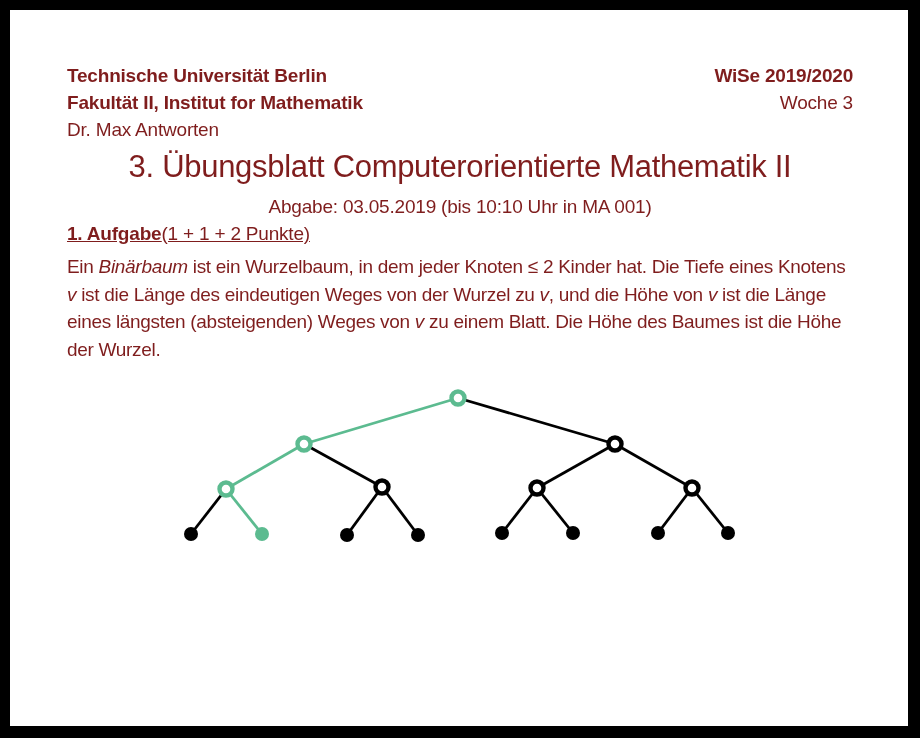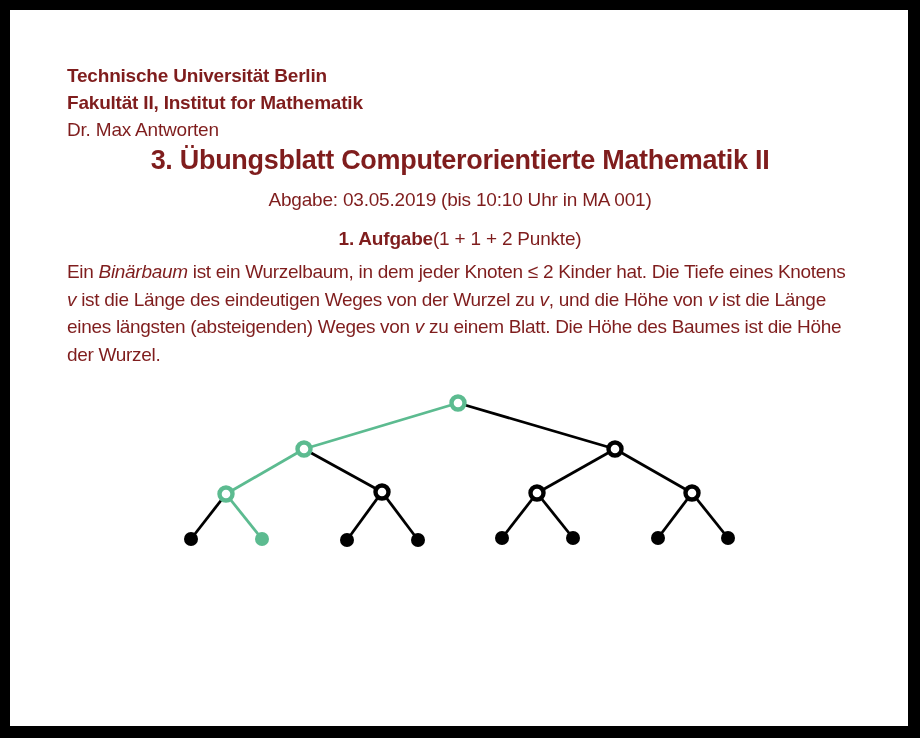--- a/index.html
+++ b/index.html
@@ -20,34 +20,34 @@
   }
   .content { padding: 52px 55px 0 57px; }
 
   .header { display: flex; justify-content: space-between; }
   .hline { line-height: 27px; white-space: nowrap; }
   .b { font-weight: 700; }
   .header-right { text-align: right; }
 
   .title {
     text-align: center;
-    font-weight: 700;
-    font-size: 27px;
+    font-weight: 400;
+    font-size: 31px;
     line-height: 28px;
-    margin-top: 3px;
+    margin-top: 10px;
     letter-spacing: -0.3px;
   }
   .deadline { text-align: center; line-height: 27px; margin-top: 12px; }
   .note { text-align: center; font-weight: 700; line-height: 27px; margin-top: 13px; }
 
   .exrow {
     display: flex;
-    justify-content: center;
+    justify-content: flex-start;
     line-height: 27px;
-    margin-top: 12px;
+    text-decoration: underline;
   }
   .ex-heading { font-weight: 700; }
 
   .body-text {
     margin: 6px 0 0 0;
     line-height: 27.5px;
     max-width: 786px;
     letter-spacing: -0.3px;
   }
 
@@ -57,20 +57,24 @@
 <body>
 
 <div class="page">
   <div class="content">
 
     <div class="header">
       <div class="header-left">
           <div class="hline b">Technische Universität Berlin</div>
           <div class="hline b">Fakultät II, Institut for Mathematik</div>
           <div class="hline">Dr. Max Antworten</div>
+        </div>
+      <div class="header-right">
+          <div class="hline b">WiSe 2019/2020</div>
+          <div class="hline">Woche 3</div>
         </div>
     </div>
 
     <div class="title">3. Übungsblatt Computerorientierte Mathematik II</div>
 
     <div class="deadline"><span style="font-weight: 400;">Abgabe: 03.05.2019</span><span> (bis 10:10 Uhr in MA 001)</span></div>
 
 
     <div class="exrow">
       <span class="ex-heading">1. Aufgabe</span>

